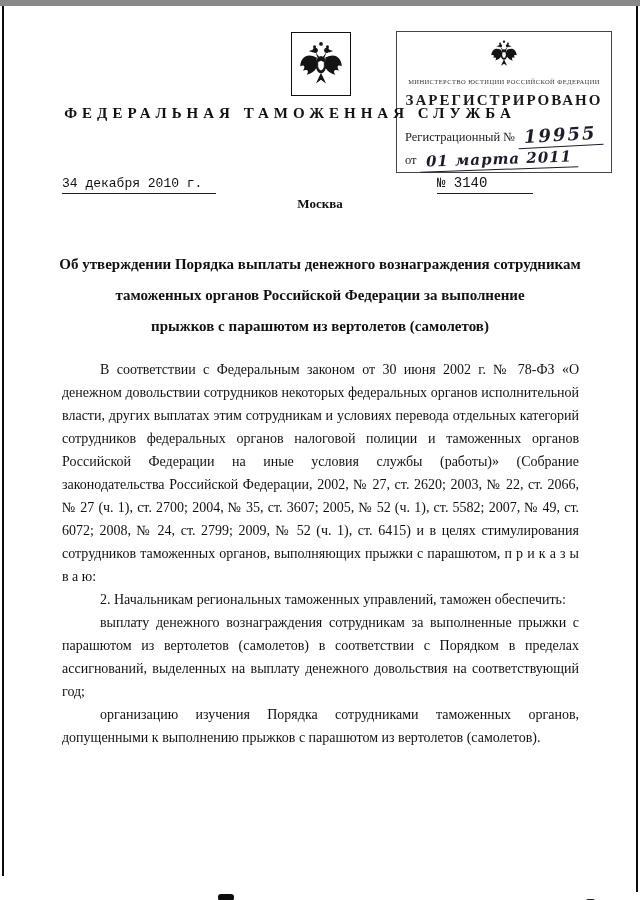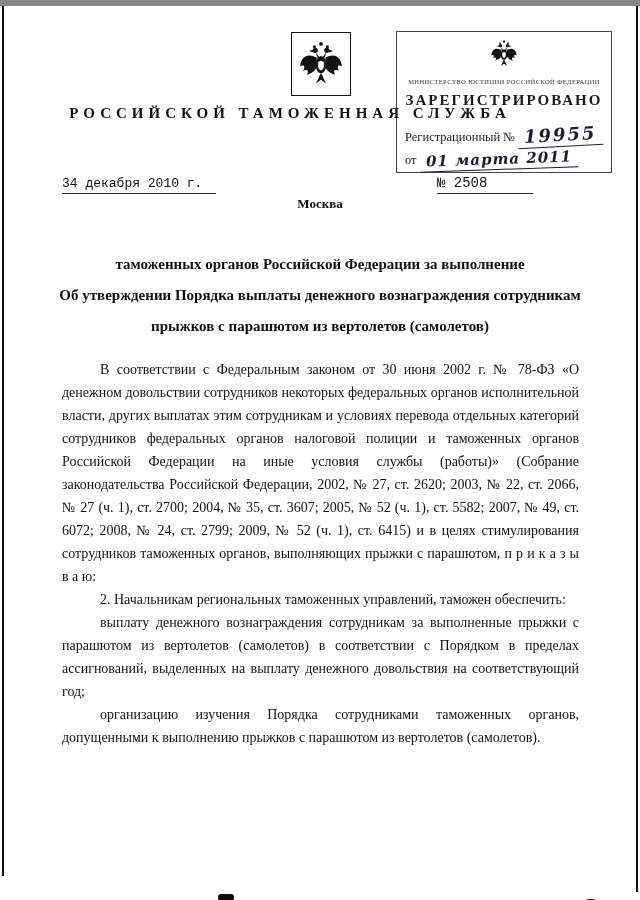--- a/index.html
+++ b/index.html
@@ -138,29 +138,29 @@
     <div class="stamp-row reg">
       <span>Регистрационный №</span>
       <span class="hand">19955</span>
     </div>
     <div class="stamp-row date">
       <span>от</span>
       <span class="hand date-hand">01 марта 2011</span>
     </div>
   </div>
 
-  <div class="agency">РОССИЙСКОЙ ТАМОЖЕННАЯ СЛУЖБА</div>
+  <div class="agency">ФЕДЕРАЛЬНАЯ ТАМОЖЕННАЯ СЛУЖБА</div>
 
   <div class="date-line">34 декабря 2010 г.</div>
-  <div class="num-line">№ 2508</div>
+  <div class="num-line">№ 3140</div>
   <div class="city">Москва</div>
 
   <div class="title">
+    <div>Об утверждении Порядка выплаты денежного вознаграждения сотрудникам</div>
     <div>таможенных органов Российской Федерации за выполнение</div>
-    <div>Об утверждении Порядка выплаты денежного вознаграждения сотрудникам</div>
     <div>прыжков с парашютом из вертолетов (самолетов)</div>
   </div>
 
   <div class="body">
     <p>В соответствии с Федеральным законом от 30 июня 2002 г. № 78-ФЗ «О денежном довольствии сотрудников некоторых федеральных органов исполнительной власти, других выплатах этим сотрудникам и условиях перевода отдельных категорий сотрудников федеральных органов налоговой полиции и таможенных органов Российской Федерации на иные условия службы (работы)» (Собрание законодательства Российской Федерации, 2002, № 27, ст. 2620; 2003, № 22, ст. 2066, № 27 (ч. 1), ст. 2700; 2004, № 35, ст. 3607; 2005, № 52 (ч. 1), ст. 5582; 2007, № 49, ст. 6072; 2008, № 24, ст. 2799; 2009, № 52 (ч. 1), ст. 6415) и в целях стимулирования сотрудников таможенных органов, выполняющих прыжки с парашютом, п р и к а з ы в а ю:</p>
     <p>2. Начальникам региональных таможенных управлений, таможен обеспечить:</p>
     <p>выплату денежного вознаграждения сотрудникам за выполненные прыжки с парашютом из вертолетов (самолетов) в соответствии с Порядком в пределах ассигнований, выделенных на выплату денежного довольствия на соответствующий год;</p>
     <p>организацию изучения Порядка сотрудниками таможенных органов, допущенными к выполнению прыжков с парашютом из вертолетов (самолетов).</p>
   </div>
 

